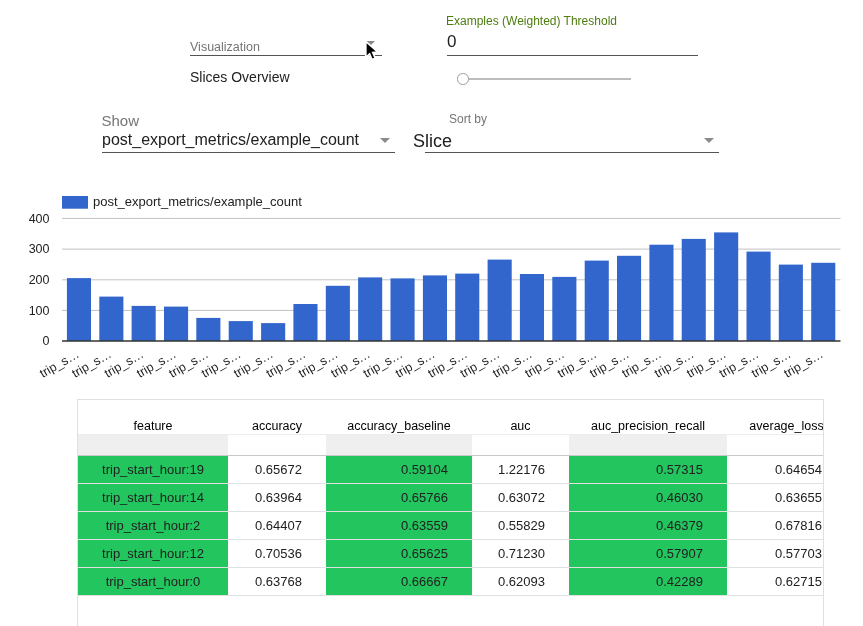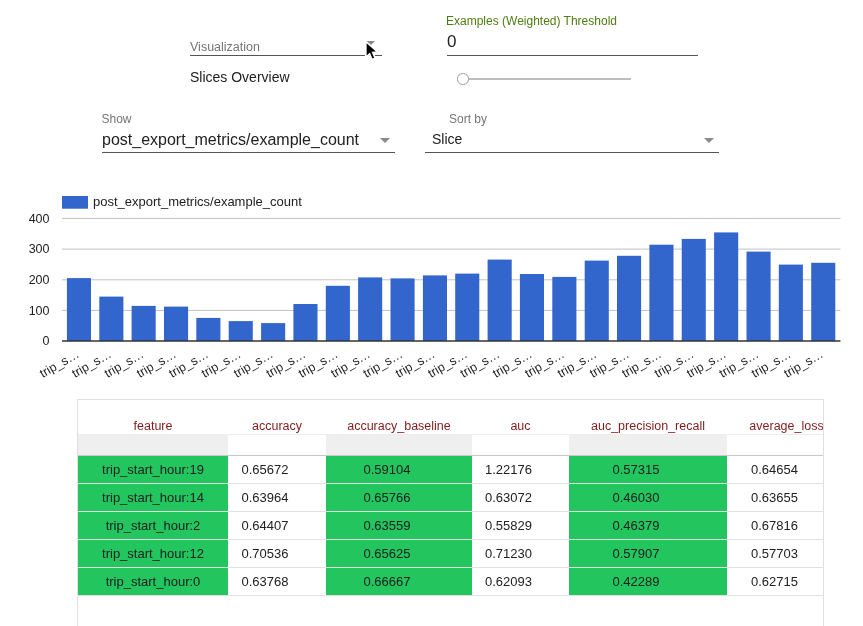--- a/index.html
+++ b/index.html
@@ -4,54 +4,54 @@
 <style>
   html,body{margin:0;padding:0;background:#fff;}
   #page{position:relative;width:863px;height:626px;overflow:hidden;background:#fff;
         font-family:"Liberation Sans", sans-serif;}
   .abs{position:absolute;}
   .lbl{font-size:12.5px;color:#757575;}
   .val{font-size:15px;color:#212121;}
   .uline{height:1px;background:#545454;}
   .tri{width:0;height:0;border-left:5.5px solid transparent;border-right:5.5px solid transparent;border-top:5.5px solid #8a8a8a;}
 
-  th{font-size:12.5px;font-weight:normal;color:#7f1d1d;text-align:center;padding:0 0 1.5px 0;vertical-align:bottom;}
+  th{font-size:12.5px;font-weight:normal;color:#000000;text-align:center;padding:0 0 1.5px 0;vertical-align:bottom;}
   #hdr{border-bottom:1px solid #ededed;}
   #filter td{padding:0;}
   #filter{border-bottom:1px solid #c9c9c9;}
   td.g{background:#22c55e;}
   #filter td.g{background:#efefef;}
   tr.d{height:28.2px;border-bottom:1px solid #e0e0e0;}
   tr.d td{padding:0;font-size:13px;color:#212121;}
   td.f{text-align:center;}
-  td.n{text-align:center;padding-right:24px !important;}
+  td.n{text-align:right;padding-right:24px !important;}
 </style>
 </head>
 <body>
 <div id="page">
 
   <div class="abs lbl" style="left:190px;top:14px;margin-top:26px;">Visualization</div>
   <div class="abs val" style="left:190px;top:32.5px;font-size:14px;margin-top:36px;">Slices Overview</div>
   <div class="abs uline" style="left:190px;top:54.6px;width:192px;height:1.4px;"></div>
   <div class="abs tri" style="left:364.8px;top:40.5px;"></div>
 
   <div class="abs lbl" style="left:446px;top:14px;color:#4d7c0f;font-size:12px;">Examples (Weighted) Threshold</div>
   <div class="abs val" style="left:447px;top:32px;font-size:17px;">0</div>
   <div class="abs uline" style="left:447px;top:54.6px;width:251px;height:1.4px;"></div>
 
   <div class="abs" style="left:468px;top:78px;width:163px;height:2px;background:#bdbdbd;"></div>
   <div class="abs" style="left:457px;top:73.3px;width:11.5px;height:11.5px;border:1.8px solid #9e9e9e;border-radius:50%;background:#fff;box-sizing:border-box;"></div>
 
-  <div class="abs lbl" style="left:101.5px;top:112px;font-size:12px;">Show</div>
+  <div class="abs lbl" style="left:101.5px;top:112px;font-size:15px;">Show</div>
   <div class="abs val" style="left:102px;top:130.5px;font-size:16px;">post_export_metrics/example_count</div>
   <div class="abs tri" style="left:379.8px;top:137.8px;"></div>
   <div class="abs uline" style="left:102px;top:152.2px;width:293px;"></div>
 
   <div class="abs lbl" style="left:449px;top:112px;font-size:12px;">Sort by</div>
-  <div class="abs val" style="left:432px;top:130.5px;font-size:14px;">Slice</div>
+  <div class="abs val" style="left:413px;top:130.5px;font-size:18px;">Slice</div>
   <div class="abs tri" style="left:703.8px;top:137.8px;"></div>
   <div class="abs uline" style="left:425px;top:152.2px;width:294px;"></div>
 
   <svg class="abs" style="left:363px;top:40px;" width="20" height="24" viewBox="0 0 20 24">
     <path d="M2.8 1.4 L2.8 17.4 L6.6 13.9 L9.0 19.6 L12.2 18.2 L9.8 12.6 L14.9 12.2 Z" fill="#000" stroke="#fff" stroke-width="1.7"></path>
   </svg>
 
   <svg class="abs" style="left:0;top:190px;" width="863" height="200" viewBox="0 0 863 200">
     <g fill="#3366cc">
       <rect x="62" y="6" width="26" height="12.7"></rect>

